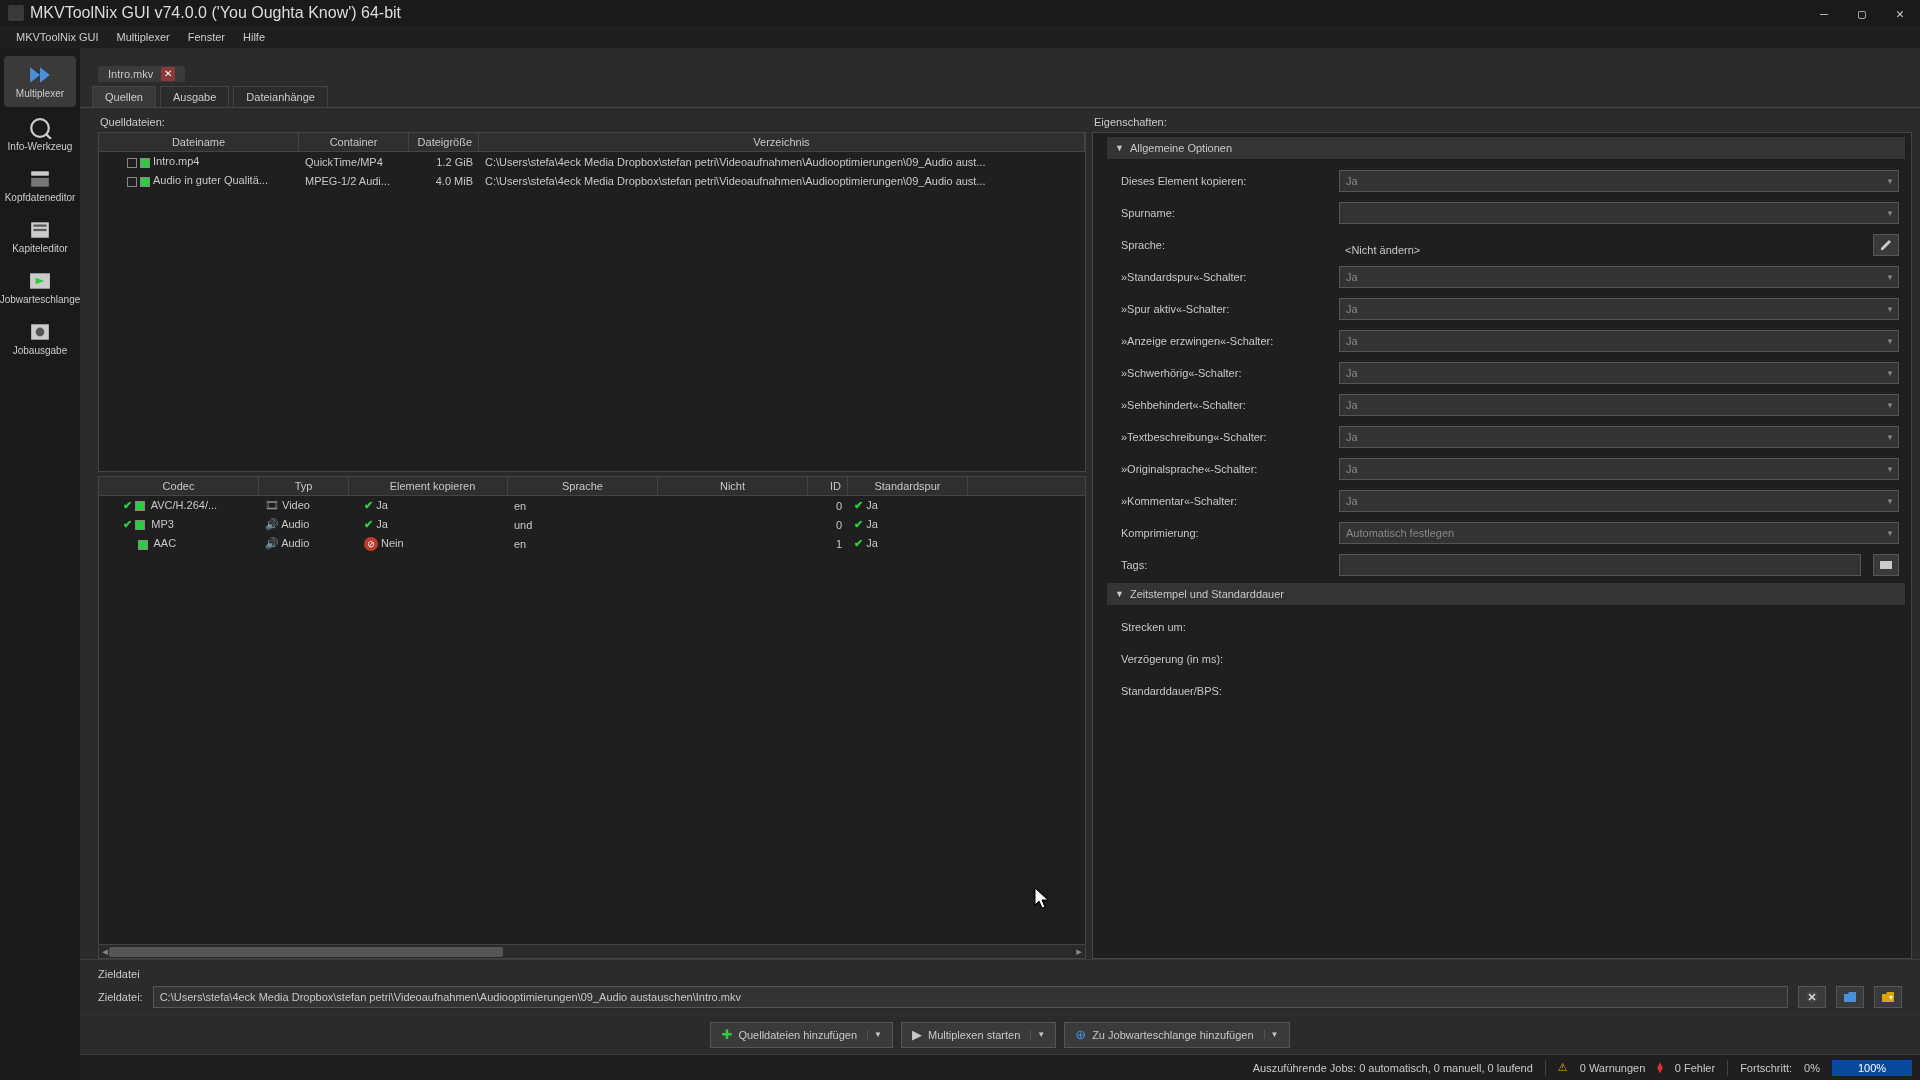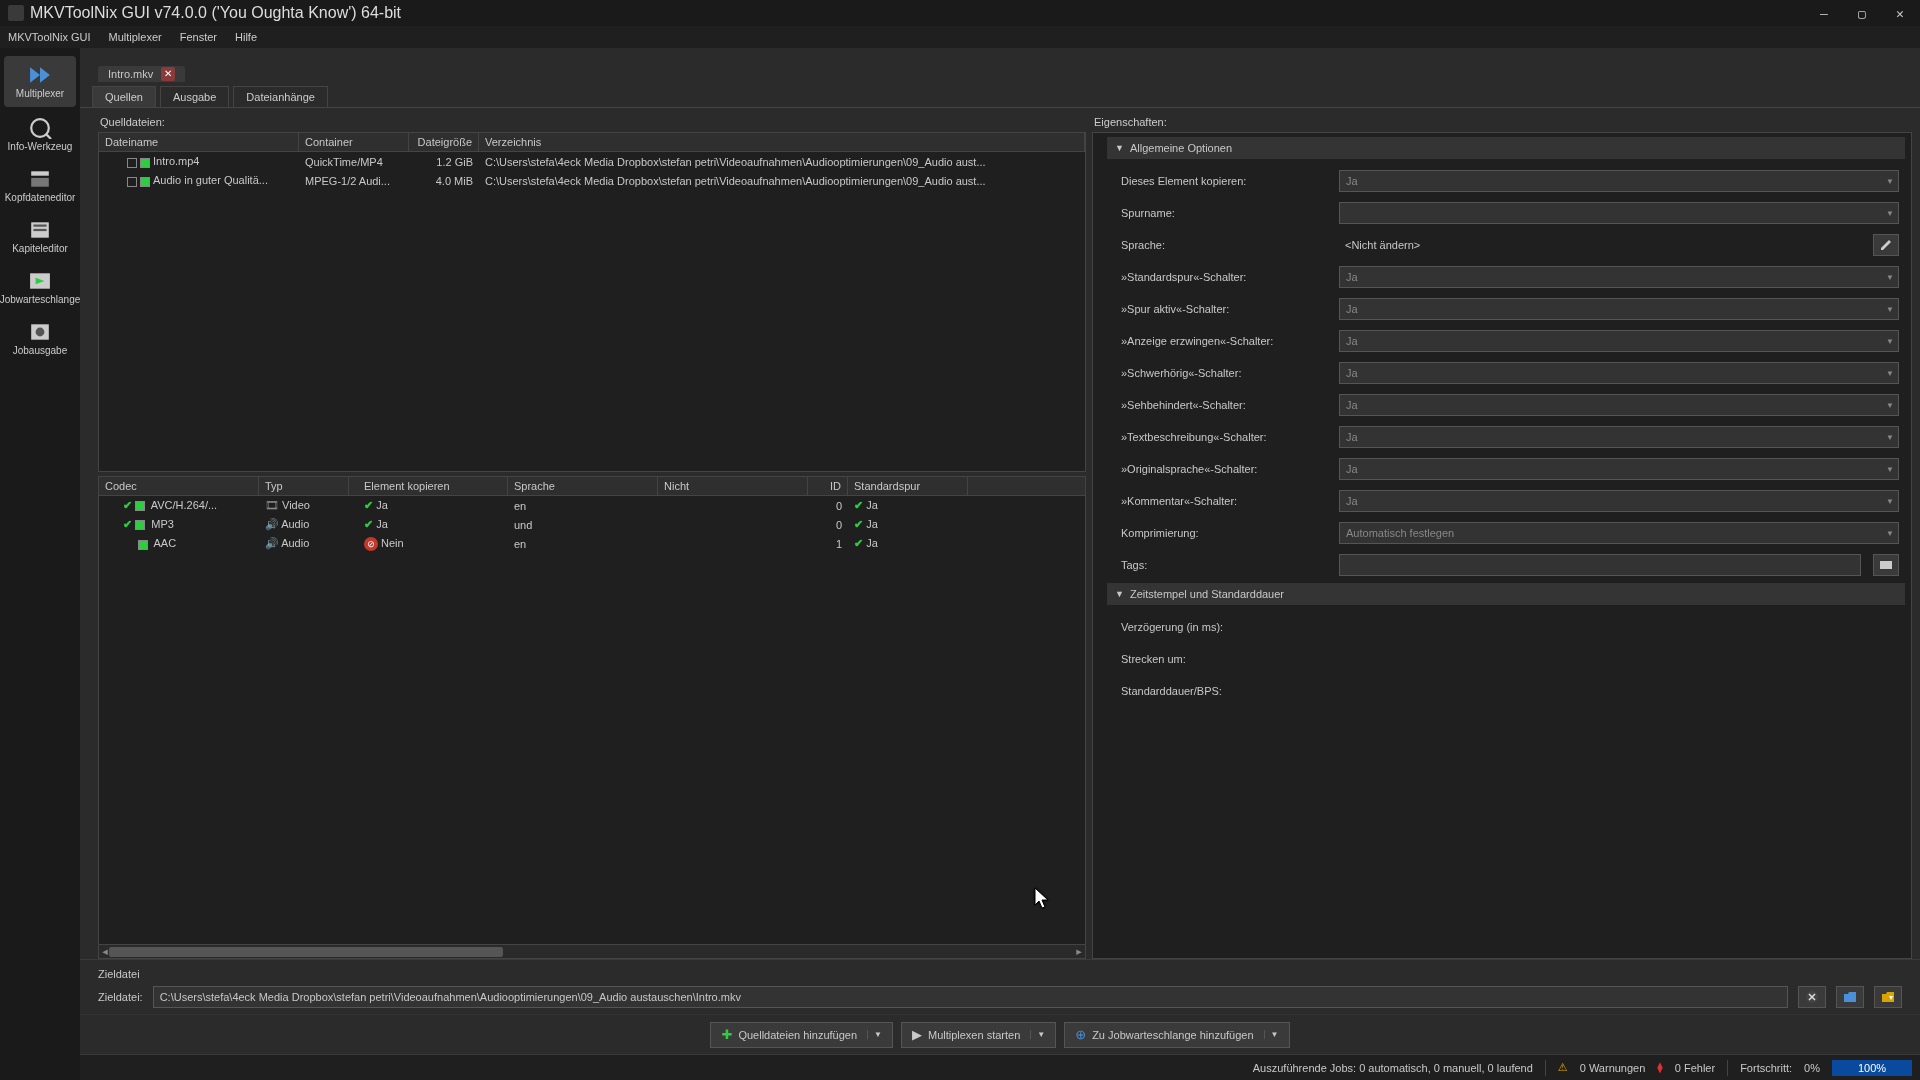--- a/index.html
+++ b/index.html
@@ -6,21 +6,21 @@
 body { background: #2b2b2b; width: 1920px; height: 1080px; overflow: hidden; display: flex; flex-direction: column; }
 
 
 .titlebar { height: 26px; background: #1a1a1a; display: flex; align-items: center; padding: 0 8px; }
 .titlebar .icon { width: 16px; height: 16px; background: #3a3a3a; margin-right: 6px; border-radius: 2px; }
 .titlebar .title { flex: 1; color: #ddd; font-size: 16px; }
 .titlebar .winbtns { display: flex; gap: 14px; }
 .titlebar .winbtns span { width: 24px; text-align: center; cursor: pointer; font-family: monospace; font-size: 13px; }
 
 
-.menubar { height: 22px; background: #1f1f1f; display: flex; align-items: center; gap: 2px; }
+.menubar { height: 22px; background: #1f1f1f; display: flex; align-items: center; padding-left: 8px; gap: 2px; }
 .menubar span { padding: 2px 8px; cursor: pointer; color: #ccc; }
 
 
 .mainrow { flex: 1; display: flex; min-height: 0; }
 
 
 .sidebar { width: 80px; background: #1a1a1a; display: flex; flex-direction: column; padding-top: 6px; }
 .navitem { display: flex; flex-direction: column; align-items: center; padding: 8px 2px; cursor: pointer; }
 .navitem.selected { background: #3a3a3a; border-radius: 4px; margin: 2px 4px; }
 .navitem .icn { width: 28px; height: 22px; margin-bottom: 2px; }
@@ -42,21 +42,21 @@
 
 .workarea { flex: 1; display: flex; min-height: 0; padding: 4px 8px 0 18px; gap: 6px; }
 .leftcol { flex: 1; display: flex; flex-direction: column; min-width: 0; }
 .rightcol { width: 820px; display: flex; flex-direction: column; min-width: 0; }
 
 .sectlabel { padding: 4px 2px; color: #ccc; }
 
 
 .tblwrap { border: 1px solid #444; background: #1f1f1f; overflow: hidden; display: flex; flex-direction: column; }
 .tblhead { display: flex; background: #2f2f2f; border-bottom: 1px solid #444; }
-.tblhead > div { padding: 3px 6px; border-right: 1px solid #444; white-space: nowrap; overflow: hidden; text-overflow: ellipsis; }
+.tblhead > div { padding: 3px 6px; border-right: 1px solid #444; white-space: nowrap; overflow: hidden; text-overflow: ellipsis; text-align: center; }
 .tblbody { flex: 1; overflow: hidden; }
 .tblrow { display: flex; align-items: center; height: 19px; }
 .tblrow > div { padding: 0 6px; white-space: nowrap; overflow: hidden; text-overflow: ellipsis; }
 .sq { display:inline-block; width:10px; height:10px; border:1px solid #888; margin-right:3px; vertical-align:middle;}
 .sq.g { background:#2ecc40; }
 .chk { color:#2ecc40; font-weight:bold; }
 .cross { display:inline-flex; width:14px; height:14px; border-radius:7px; background:#c0392b; color:#fff; align-items:center; justify-content:center; font-size:9px;}
 
 .srcfiles { height: 340px; }
 .srcfiles .c-name { width: 200px; }
@@ -80,21 +80,21 @@
 
 
 .props { flex:1; border:1px solid #444; background:#1f1f1f; overflow:auto; padding:2px 4px 2px 0;}
 .props::-webkit-scrollbar{width:14px;} .props::-webkit-scrollbar-thumb{background:#555;}
 .groupheader { display:flex; align-items:center; gap:6px; padding:5px 8px; background:#343434; margin:2px 2px 6px 14px; }
 .groupheader .tri { font-size:9px; }
 .proprow { display:flex; align-items:center; height:32px; padding-left:28px; padding-right:8px; gap:8px;}
 .proprow .plabel { width:210px; }
 .proprow .pfield { flex:1; background:#333; border:1px solid #555; height:22px; display:flex; align-items:center; padding:0 6px; position:relative; }
 .proprow .pfield .dd { position:absolute; right:4px; color:#888; font-size:8px;}
-.proprow .pfield.plain { background:transparent; border:none; }
+.proprow .pfield.plain { background:transparent; border:none;align-items:flex-end; }
 .proprow .iconbtn { width:26px; height:22px; background:#3a3a3a; border:1px solid #555; display:flex; align-items:center; justify-content:center; margin-left:4px;}
 
 
 .outputsection { padding: 8px 18px 6px 18px; background:#2b2b2b; border-top:1px solid #3a3a3a;}
 .outlabel { margin-bottom:6px; }
 .outrow { display:flex; align-items:center; gap:10px; }
 .outrow .ofield { flex:1; background:#333; border:1px solid #555; height:22px; display:flex; align-items:center; padding:0 6px;}
 .outrow .btn { width:28px; height:22px; background:#3a3a3a; border:1px solid #555; display:flex; align-items:center; justify-content:center;}
 .clrbtn svg { display:block; }
 
@@ -375,25 +375,25 @@
                   <rect x="1" y="3" width="12" height="8" fill="#ccc"></rect>
                 </svg>
               </div>
             </div>
 
           <div class="groupheader">
             <span class="tri">▼</span>
             <span>Zeitstempel und Standarddauer</span>
           </div>
           <div class="proprow">
+              <div class="plabel">Strecken um:</div>
+              <div class="pfield plain"></div>
+            </div>
+          <div class="proprow">
               <div class="plabel">Verzögerung (in ms):</div>
-              <div class="pfield plain"></div>
-            </div>
-          <div class="proprow">
-              <div class="plabel">Strecken um:</div>
               <div class="pfield plain"></div>
             </div>
           <div class="proprow">
               <div class="plabel">Standarddauer/BPS:</div>
               <div class="pfield plain"></div>
             </div>
         </div>
       </div>
     </div>
 

